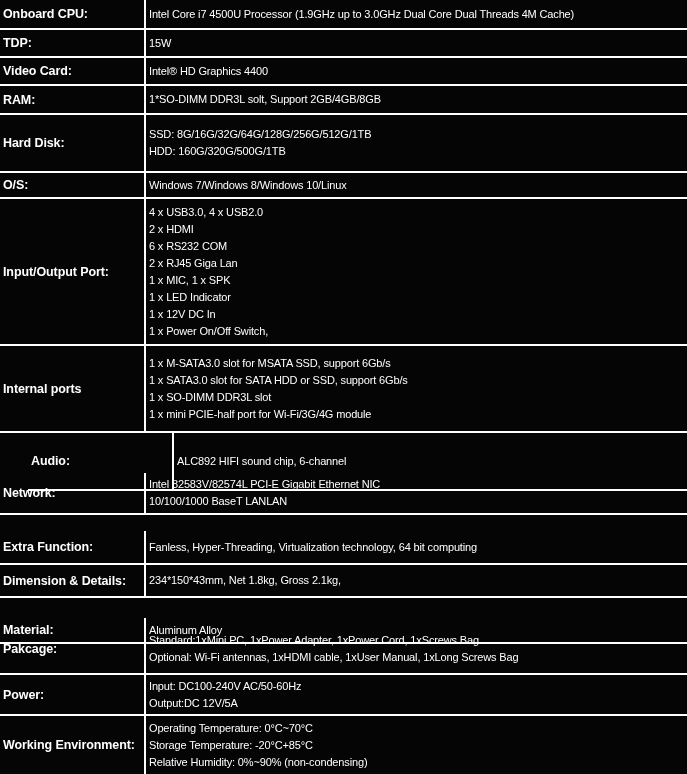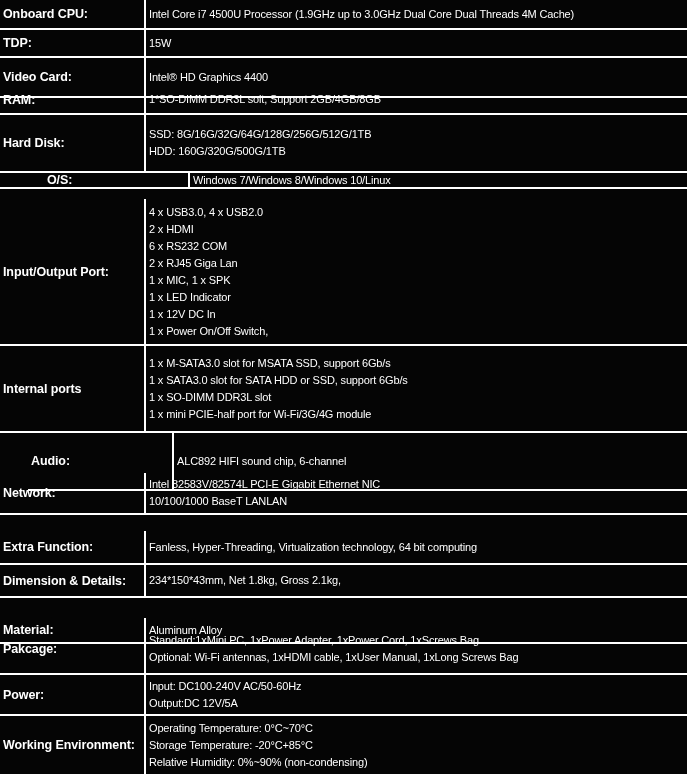--- a/index.html
+++ b/index.html
@@ -63,40 +63,40 @@
     <div class="value">
       <span>Intel Core i7 4500U Processor (1.9GHz up to 3.0GHz Dual Core Dual Threads 4M Cache)</span>
     </div>
   </div>
   <div class="row" style="top:30px;height:28px;">
     <div class="label">TDP:</div>
     <div class="value">
       <span>15W</span>
     </div>
   </div>
-  <div class="row" style="top:58px;height:40px;">
+  <div class="row" style="top:58px;height:28px;">
     <div class="label">Video Card:</div>
     <div class="value">
       <span>Intel® HD Graphics 4400</span>
     </div>
   </div>
   <div class="row" style="top:86px;height:29px;">
     <div class="label">RAM:</div>
     <div class="value">
       <span>1*SO-DIMM DDR3L solt,  Support 2GB/4GB/8GB</span>
     </div>
   </div>
   <div class="row" style="top:115px;height:58px;">
     <div class="label">Hard Disk:</div>
     <div class="value">
       <span>SSD: 8G/16G/32G/64G/128G/256G/512G/1TB</span>
       <span>HDD: 160G/320G/500G/1TB</span>
     </div>
   </div>
-  <div class="row" style="top:173px;height:16px;padding-left:44px;">
+  <div class="row" style="top:173px;height:26px;">
     <div class="label">O/S:</div>
     <div class="value">
       <span>Windows 7/Windows 8/Windows 10/Linux</span>
     </div>
   </div>
   <div class="row" style="top:199px;height:147px;">
     <div class="label">Input/Output  Port:</div>
     <div class="value">
       <span>4 x USB3.0, 4 x USB2.0</span>
       <span>2 x HDMI</span>

